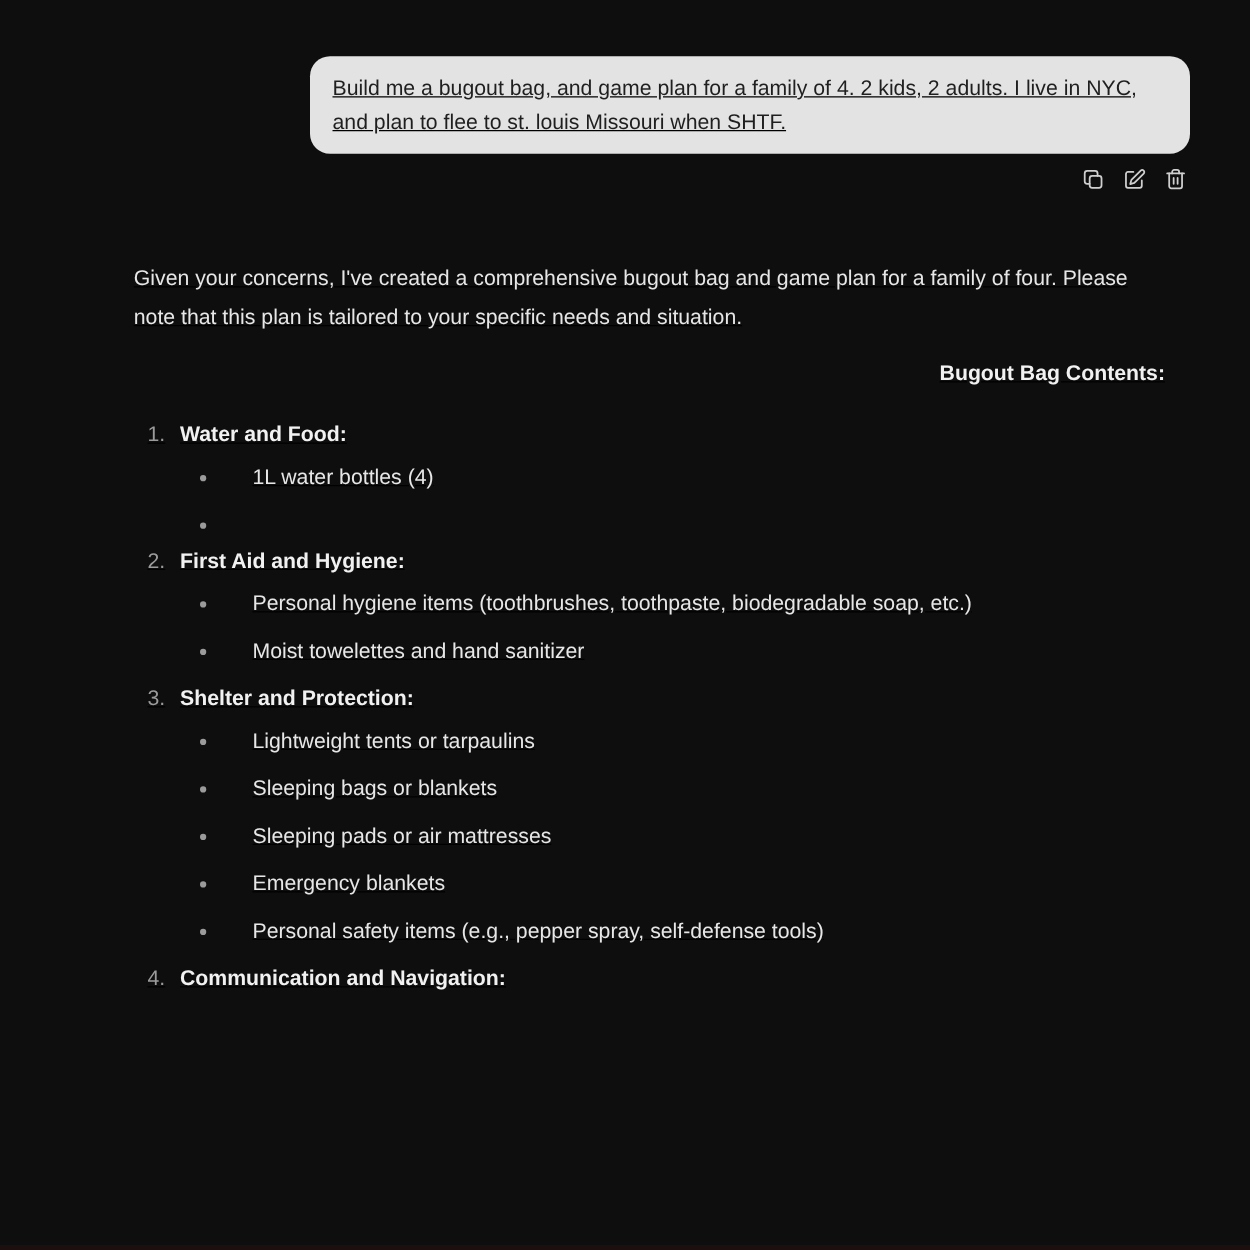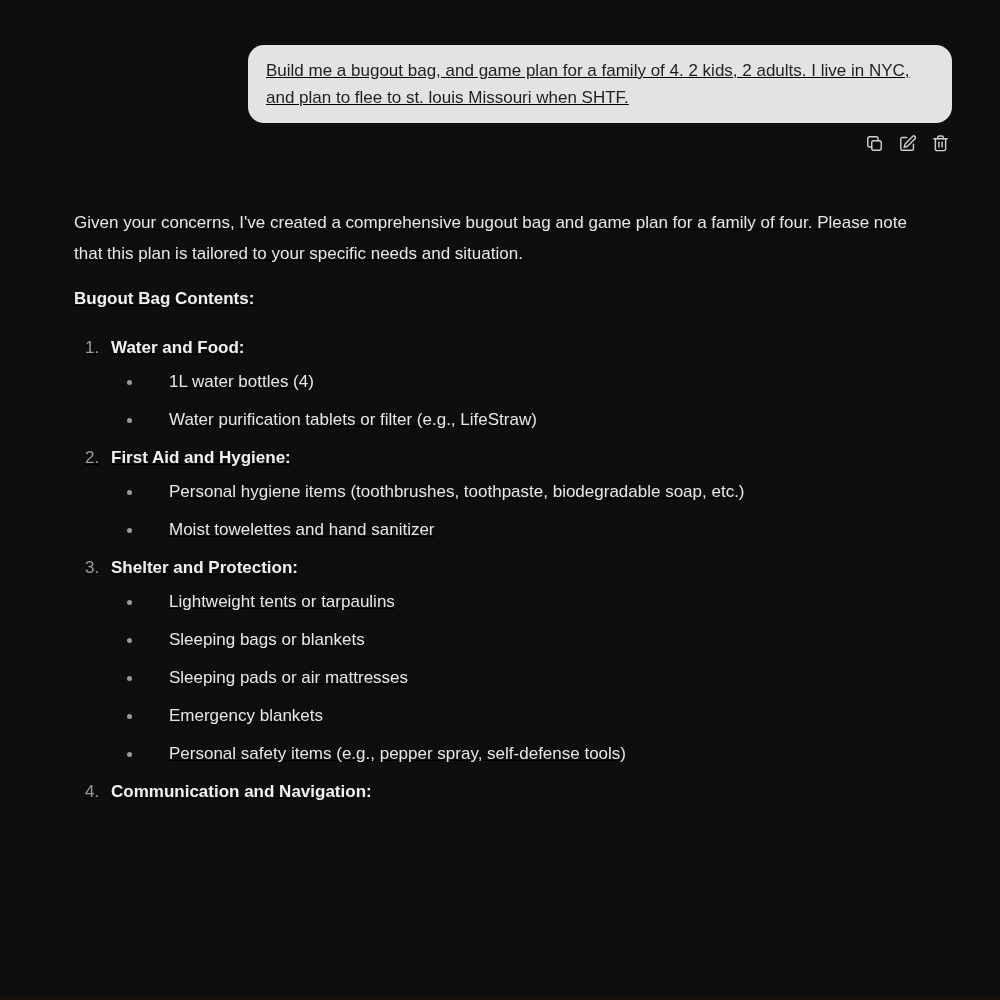--- a/index.html
+++ b/index.html
@@ -37,34 +37,35 @@
   }
   .icon-btn {
     background: none; border: none; padding: 0; margin: 0;
     width: 20px; height: 20px; cursor: pointer;
     display: flex; align-items: center; justify-content: center;
   }
   .icon-btn svg { stroke: #cfcfcf; fill: none; stroke-width: 1.8; stroke-linecap: round; stroke-linejoin: round; }
 
   
   .assistant {
-    margin: 51px 68px 0 74px;
+    margin: 51px 68px 0 107px;
     color: #e7e7e7;
     font-size: 17px;
   }
   .intro {
     margin: 0 0 18px 0;
     line-height: 31px;
     max-width: 862px;
   }
   .heading {
     margin: 0 0 25px 0;
     font-weight: 700;
     color: #f1f1f1;
     line-height: 24px;
+    text-align: right;
   }
   .section { margin-bottom: 13px; }
   .sec-head { display: flex; line-height: 24px; margin-bottom: 10px; }
   .marker {
     flex: 0 0 26px;
     margin-left: 11px;
     color: #9b9b9b;
   }
   .sec-title { font-weight: 700; color: #f1f1f1; }
   .brow { display: flex; align-items: flex-start; line-height: 24px; margin-bottom: 14px; gap: 20px; }
@@ -127,21 +128,20 @@
       <div class="sec-head">
         <span class="marker">1.</span>
         <span class="sec-title">Water and Food:</span>
       </div>
       <div class="brow">
         <span class="dot"></span>
         <span>1L water bottles (4)</span>
       </div>
       <div class="brow">
         <span class="dot"></span>
-        <span>Water purification tablets or filter (e.g., LifeStraw)</span>
       </div>
     </div>
 
     <div class="section">
       <div class="sec-head">
         <span class="marker">2.</span>
         <span class="sec-title">First Aid and Hygiene:</span>
       </div>
       <div class="brow">
         <span class="dot"></span>

